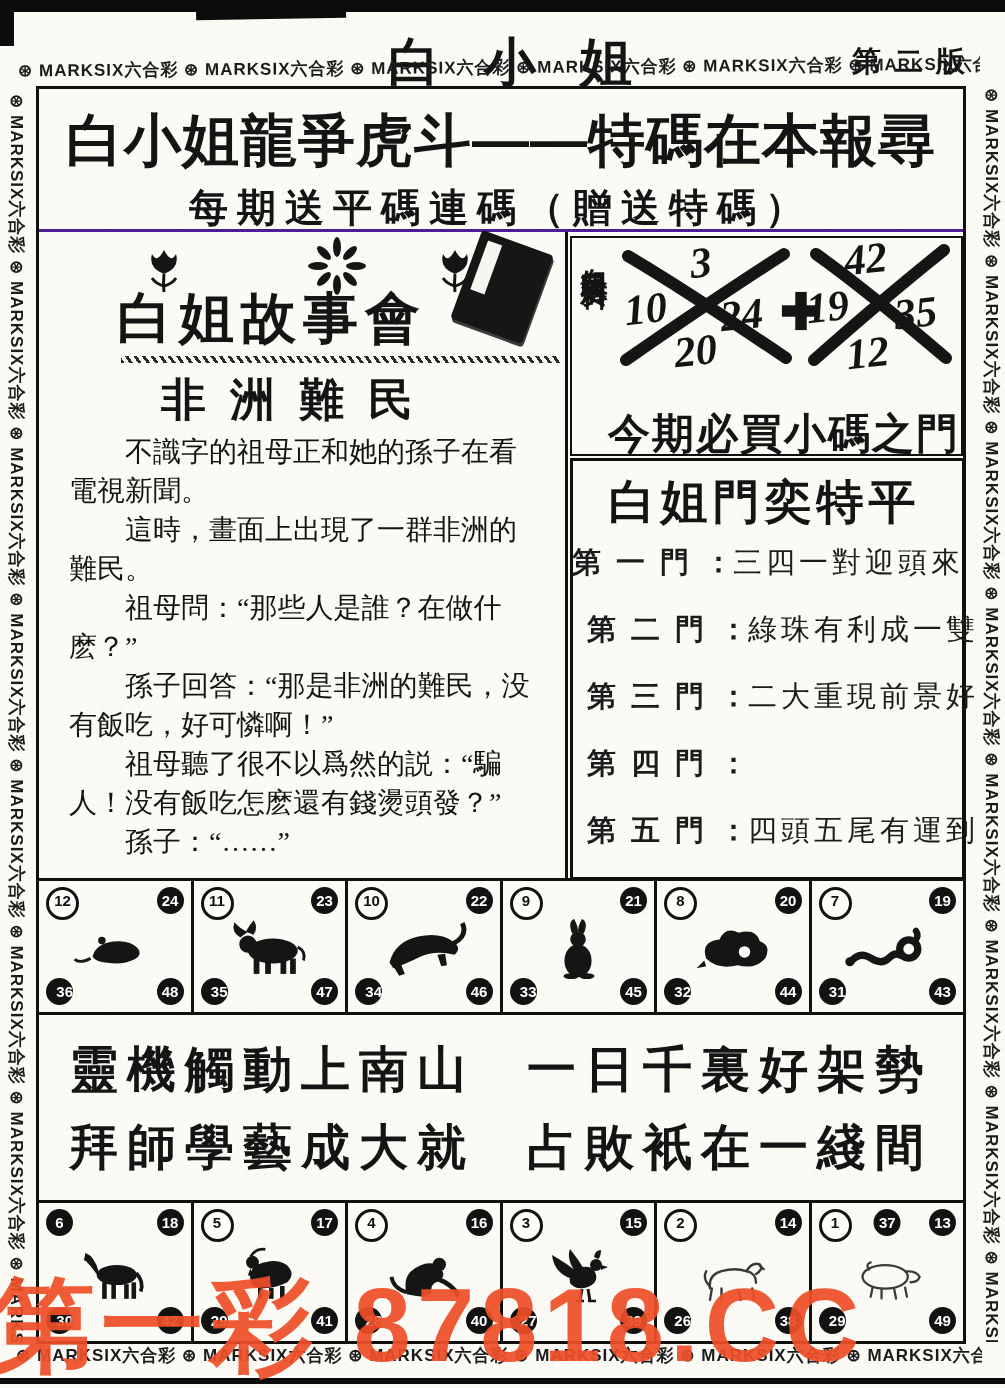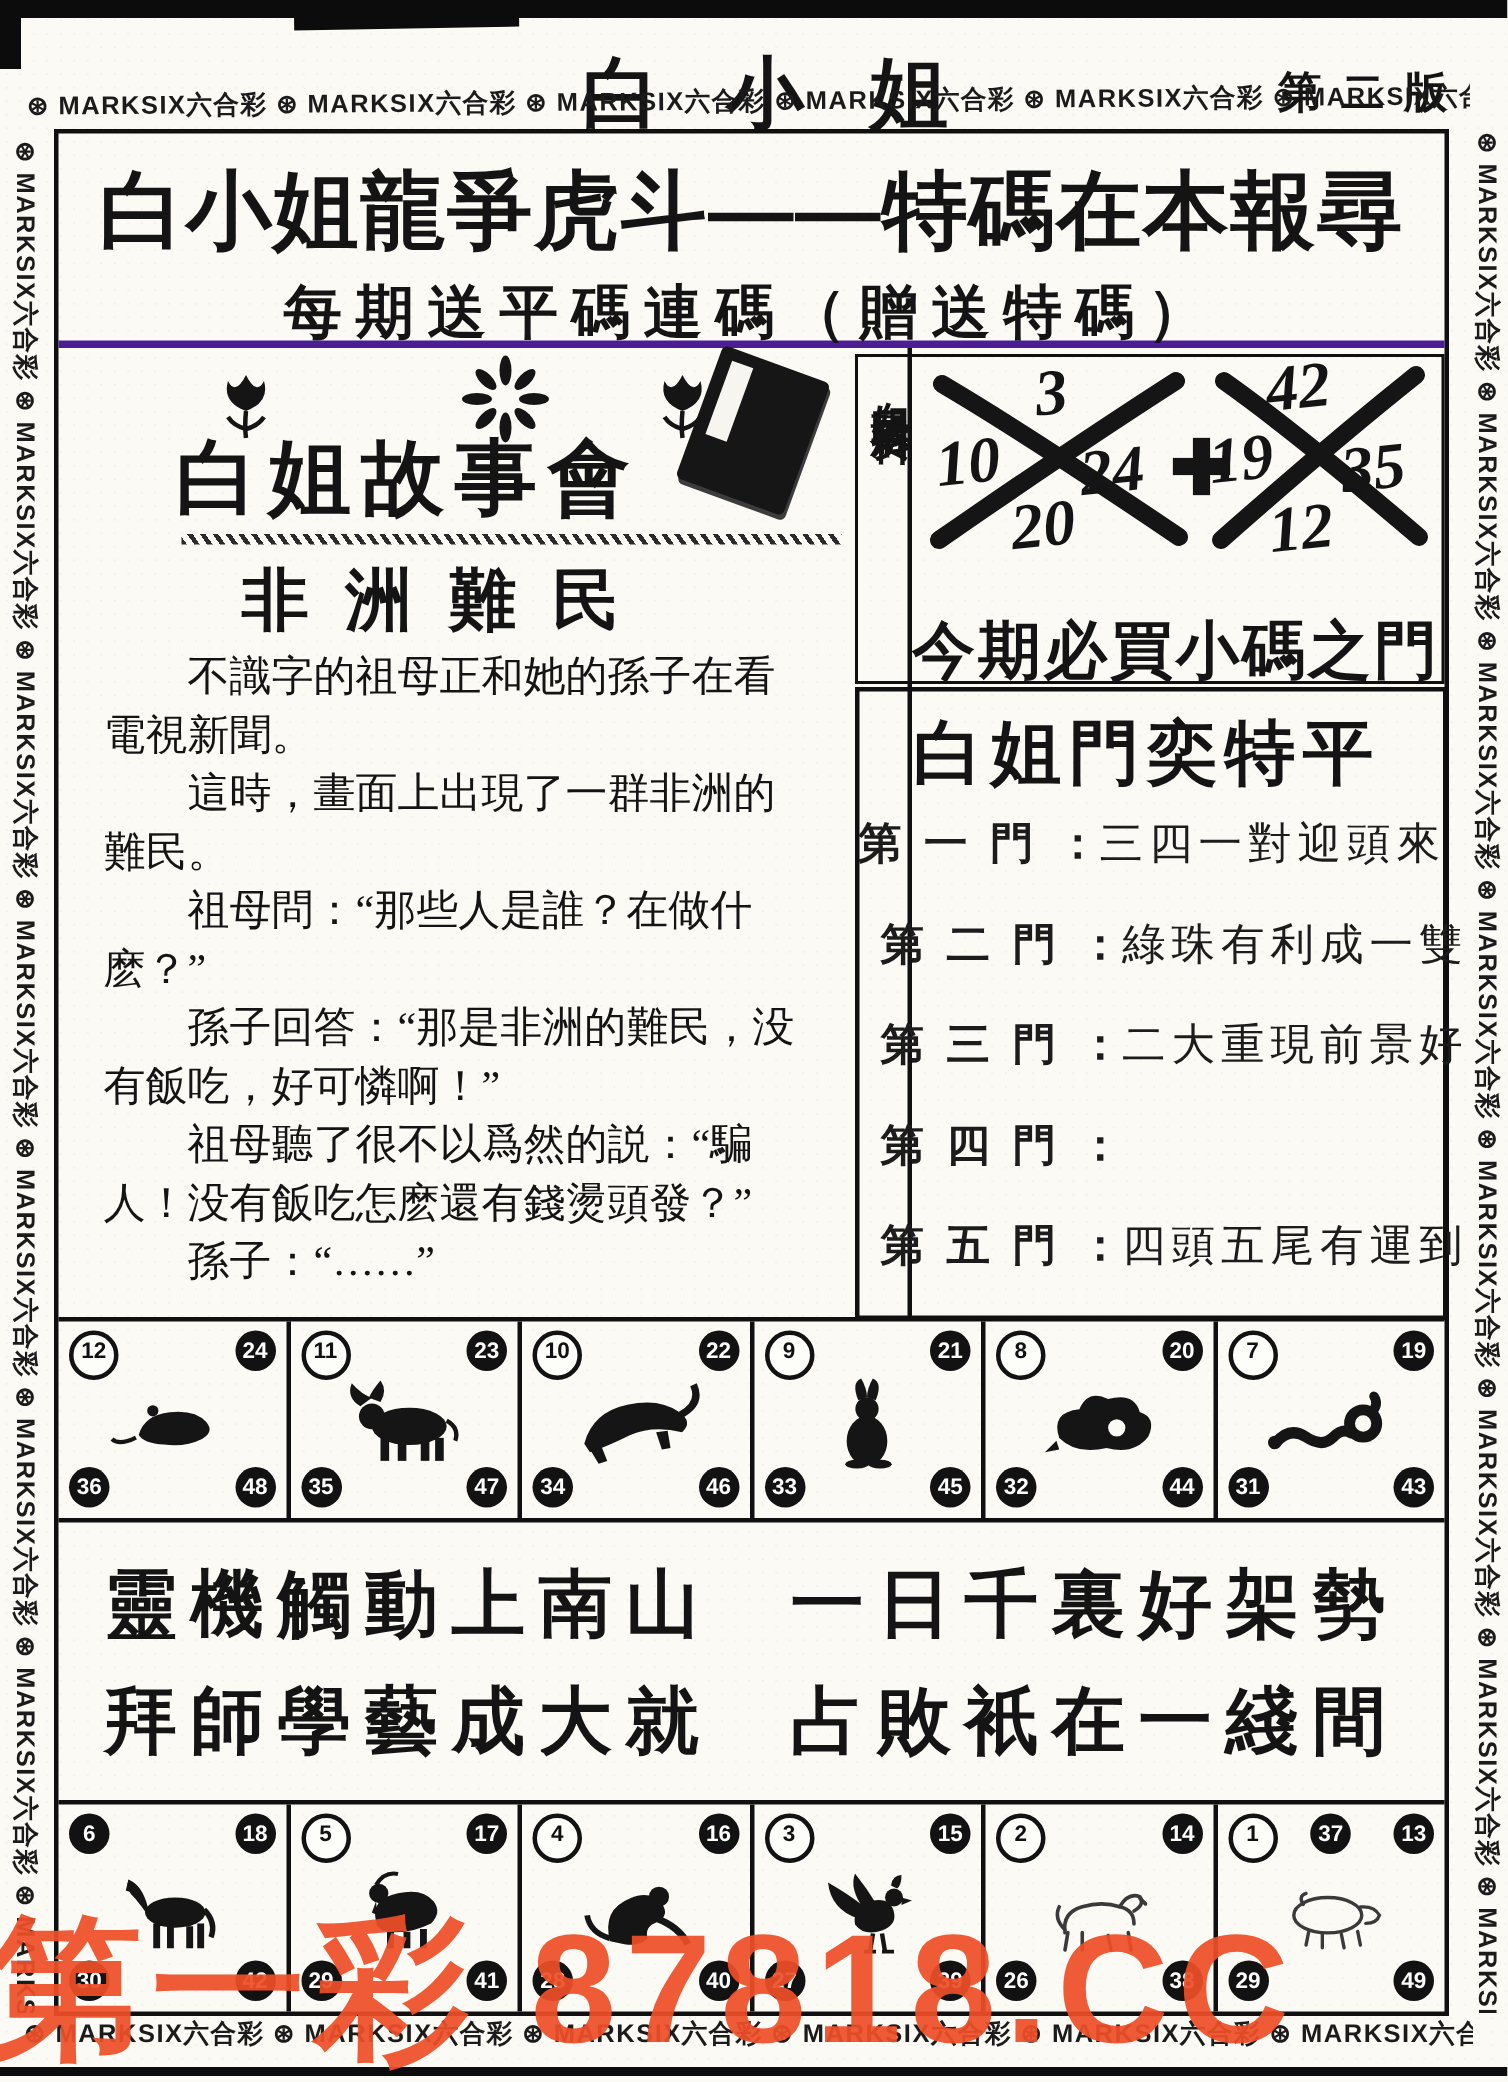--- a/index.html
+++ b/index.html
@@ -17,27 +17,27 @@
          overflow:hidden;color:#1b1b1b;}
   .vstrip{writing-mode:vertical-rl;text-orientation:sideways;}
   
   .page-title{font-family:"Liberation Serif",serif;font-weight:700;font-size:52px;
               letter-spacing:44px;text-align:center;white-space:nowrap;}
   .edition{font-family:"Liberation Serif",serif;font-weight:600;font-size:29px;
            letter-spacing:13px;white-space:nowrap;}
   
   #frame{left:36px;top:86px;width:930px;height:1258px;border:3px solid #101010;}
   #frame>.sec{position:absolute;box-sizing:border-box;left:0;width:924px;}
-  .headline-sec{top:0;height:143px;border-bottom:5px solid #4c1d95;}
+  .headline-sec{top:0;height:143px;border-bottom:3px solid #4c1d95;}
   .headline-main{position:absolute;left:0;top:14px;width:924px;text-align:center;
     font-size:57px;font-weight:900;letter-spacing:1px;white-space:nowrap;}
   .headline-sub{position:absolute;left:0;top:92px;width:924px;text-align:center;
     font-size:39px;font-weight:900;letter-spacing:9px;white-space:nowrap;}
   .cols-sec{top:143px;height:646px;}
-  .lcol{position:absolute;left:0;top:0;width:526px;height:646px;border-right:3px solid #101010;padding-left:40px;}
+  .lcol{position:absolute;left:0;top:0;width:526px;height:646px;border-right:3px solid #101010;}
   .rcol{position:absolute;left:529px;top:0;width:395px;height:646px;}
   
   .masthead{position:absolute;left:78px;top:50px;font-size:55px;font-weight:900;
             letter-spacing:7px;white-space:nowrap;}
   .hatch{position:absolute;left:82px;top:124px;width:440px;height:7px;
          background:repeating-linear-gradient(55deg,#2b2b2b 0 3px,transparent 3px 7px);}
   .story-title{position:absolute;left:0;top:138px;width:520px;text-align:center;
                font-size:45px;font-weight:800;letter-spacing:24px;white-space:nowrap;
                font-family:"Liberation Sans",sans-serif;}
   .story-body{position:absolute;left:30px;top:200px;width:472px;
@@ -69,21 +69,21 @@
   .zrow{display:flex;}
   .zrow-top{top:789px;height:137px;border-top:3px solid #101010;border-bottom:3px solid #101010;}
   .zrow-bottom{top:1111px;height:141px;border-top:3px solid #101010;}
   .zcell{flex:1;position:relative;border-right:3px solid #101010;}
   .zcell:last-child{border-right:none;}
   .cnum{position:absolute;width:27px;height:27px;border-radius:50%;
         font-size:15px;font-weight:700;line-height:27px;text-align:center;}
   .cnum.solid{background:#121212;color:#fff;}
   .cnum.open{background:#fdfdfa;color:#111;border:3px solid #121212;line-height:21px;}
   .tl{left:7px;top:6px;}  .tr{right:7px;top:6px;}
-  .bl{left:7px;bottom:7px;} .br{right:7px;bottom:7px;}
+  .bl{left:7px;bottom:7px;text-align:right;} .br{right:7px;bottom:7px;}
   .tm{left:50%;top:6px;transform:translateX(-50%);}
   .animal{position:absolute;left:50%;top:52%;transform:translate(-50%,-50%);}
   
   .verse-sec{top:926px;height:185px;}
   .verse-line{position:absolute;left:0;width:924px;display:flex;justify-content:center;gap:52px;
               font-family:"Liberation Serif",serif;font-weight:900;font-size:49px;
               letter-spacing:9px;white-space:nowrap;}
   
   .watermark{left:-8px;top:1258px;font-size:103px;font-weight:900;letter-spacing:6px;
              color:#ee4f28;white-space:nowrap;z-index:40;opacity:.93;}

